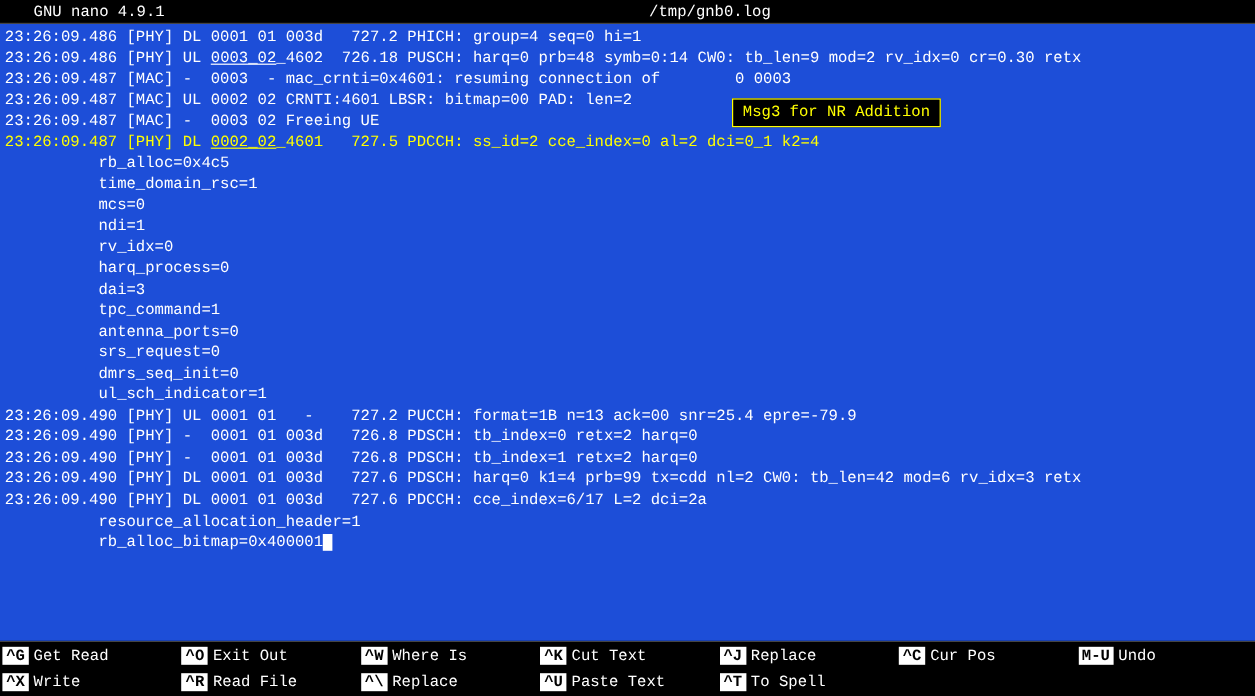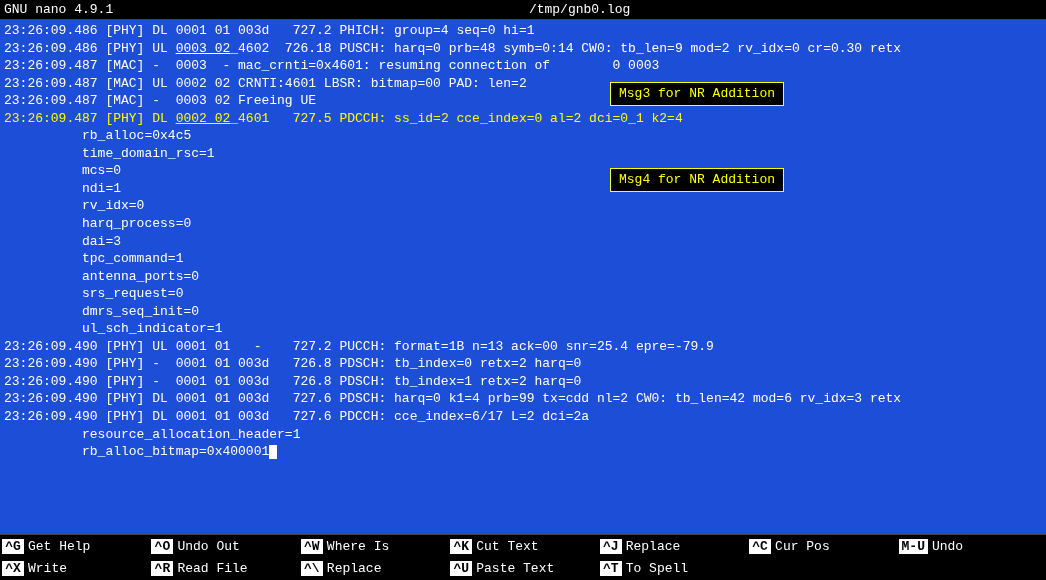--- a/index.html
+++ b/index.html
@@ -100,50 +100,47 @@
       background: #fff;
       width: 8px;
       height: 14px;
       vertical-align: middle;
     }
   </style>
 </head>
 <body>
 
 <div id="title-bar">
-  <span style="float:left; padding-left:4px;">GNU nano 4.9.1</span>
+  <span style="float:left; padding-left:28px;">GNU nano 4.9.1</span>
   <span>/tmp/gnb0.log</span>
 </div>
 
 <div id="main-content"><div style="position: relative; z-index: 1;"><span class="line">23:26:09.486 [PHY] DL 0001 01 003d   727.2 PHICH: group=4 seq=0 hi=1</span><span class="line">23:26:09.486 [PHY] UL <u>0003_02</u>_4602  726.18 PUSCH: harq=0 prb=48 symb=0:14 CW0: tb_len=9 mod=2 rv_idx=0 cr=0.30 retx</span><span class="line">23:26:09.487 [MAC] -  0003  - mac_crnti=0x4601: resuming connection of        0 0003</span><span class="line">23:26:09.487 [MAC] UL 0002 02 CRNTI:4601 LBSR: bitmap=00 PAD: len=2</span><span class="line">23:26:09.487 [MAC] -  0003 02 Freeing UE</span><span class="line" style="color: rgb(255, 255, 0);">23:26:09.487 [PHY] DL <u style="color:#ffff00">0002_02</u>_4601   727.5 PDCCH: ss_id=2 cce_index=0 al=2 dci=0_1 k2=4</span><span class="line">          rb_alloc=0x4c5</span><span class="line">          time_domain_rsc=1</span><span class="line">          mcs=0</span><span class="line">          ndi=1</span><span class="line">          rv_idx=0</span><span class="line">          harq_process=0</span><span class="line">          dai=3</span><span class="line">          tpc_command=1</span><span class="line">          antenna_ports=0</span><span class="line">          srs_request=0</span><span class="line">          dmrs_seq_init=0</span><span class="line">          ul_sch_indicator=1</span><span class="line">23:26:09.490 [PHY] UL 0001 01   -    727.2 PUCCH: format=1B n=13 ack=00 snr=25.4 epre=-79.9</span><span class="line">23:26:09.490 [PHY] -  0001 01 003d   726.8 PDSCH: tb_index=0 retx=2 harq=0</span><span class="line">23:26:09.490 [PHY] -  0001 01 003d   726.8 PDSCH: tb_index=1 retx=2 harq=0</span><span class="line">23:26:09.490 [PHY] DL 0001 01 003d   727.6 PDSCH: harq=0 k1=4 prb=99 tx=cdd nl=2 CW0: tb_len=42 mod=6 rv_idx=3 retx</span><span class="line">23:26:09.490 [PHY] DL 0001 01 003d   727.6 PDCCH: cce_index=6/17 L=2 dci=2a</span><span class="line">          resource_allocation_header=1</span><span class="line">          rb_alloc_bitmap=0x400001<span class="cursor"></span></span></div>
   
   <div id="tooltip-msg3" class="tooltip-box">
     <span>Msg3 for NR Addition</span>
   </div>
-  <div id="tooltip-msg4" class="tooltip-box">
-    <span>Msg4 for NR Addition</span>
-  </div>
 </div>
 
 <div id="status-bar">
 
 <div class="status-col">
       <div class="status-row">
         <span class="status-key">^G</span>
-        <span class="status-label">Get Help</span>
+        <span class="status-label">Get Read</span>
       </div>
       <div class="status-row">
         <span class="status-key">^X</span>
         <span class="status-label">Write</span>
       </div>
     </div>
     <div class="status-col">
       <div class="status-row">
         <span class="status-key">^O</span>
-        <span class="status-label">Undo Out</span>
+        <span class="status-label">Exit Out</span>
       </div>
       <div class="status-row">
         <span class="status-key">^R</span>
         <span class="status-label">Read File</span>
       </div>
     </div>
     <div class="status-col">
       <div class="status-row">
         <span class="status-key">^W</span>
         <span class="status-label">Where Is</span>

